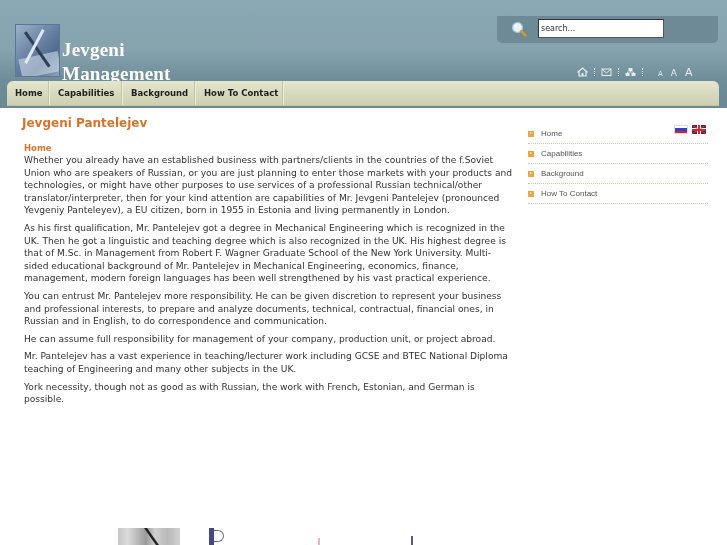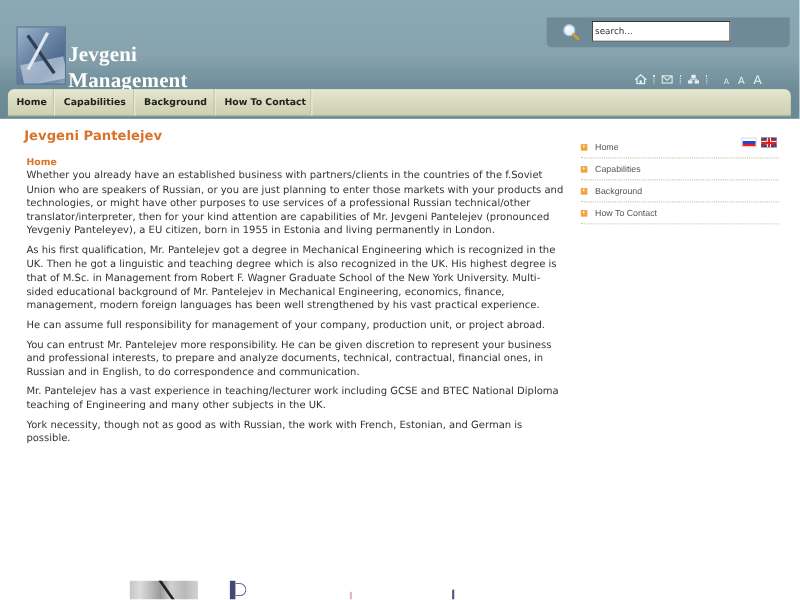--- a/index.html
+++ b/index.html
@@ -147,22 +147,22 @@
   <div class="nav-item">Capabilities</div>
   <div class="nav-item">Background</div>
   <div class="nav-item">How To Contact</div>
 </div>
 
 <div class="content">
   <div class="page-title">Jevgeni Pantelejev</div>
   <div class="section-label">Home</div>
   <p class="para">Whether you already have an established business with partners/clients in the countries of the f.Soviet Union who are speakers of Russian, or you are just planning to enter those markets with your products and technologies, or might have other purposes to use services of a professional Russian technical/other translator/interpreter, then for your kind attention are capabilities of Mr. Jevgeni Pantelejev (pronounced Yevgeniy Panteleyev), a EU citizen, born in 1955 in Estonia and living permanently in London.</p>
   <p class="para">As his first qualification, Mr. Pantelejev got a degree in Mechanical Engineering which is recognized in the UK. Then he got a linguistic and teaching degree which is also recognized in the UK. His highest degree is that of M.Sc. in Management from Robert F. Wagner Graduate School of the New York University. Multi-sided educational background of Mr. Pantelejev in Mechanical Engineering, economics, finance, management, modern foreign languages has been well strengthened by his vast practical experience.</p>
+  <p class="para">You can entrust Mr. Pantelejev more responsibility. He can be given discretion to represent your business and professional interests, to prepare and analyze documents, technical, contractual, financial ones, in Russian and in English, to do correspondence and communication.</p>
   <p class="para">He can assume full responsibility for management of your company, production unit, or project abroad.</p>
-  <p class="para">You can entrust Mr. Pantelejev more responsibility. He can be given discretion to represent your business and professional interests, to prepare and analyze documents, technical, contractual, financial ones, in Russian and in English, to do correspondence and communication.</p>
   <p class="para">Mr. Pantelejev has a vast experience in teaching/lecturer work including GCSE and BTEC National Diploma teaching of Engineering and many other subjects in the UK.</p>
   <p class="para">York necessity, though not as good as with Russian, the work with French, Estonian, and German is possible.</p>
 </div>
 
 <div class="bottom-strip">
   <div class="thumb1"></div>
   <div class="thumb2"></div>
   <div class="thumb2b"></div>
   <div class="thumb3"></div>
   <div class="thumb4"></div>

